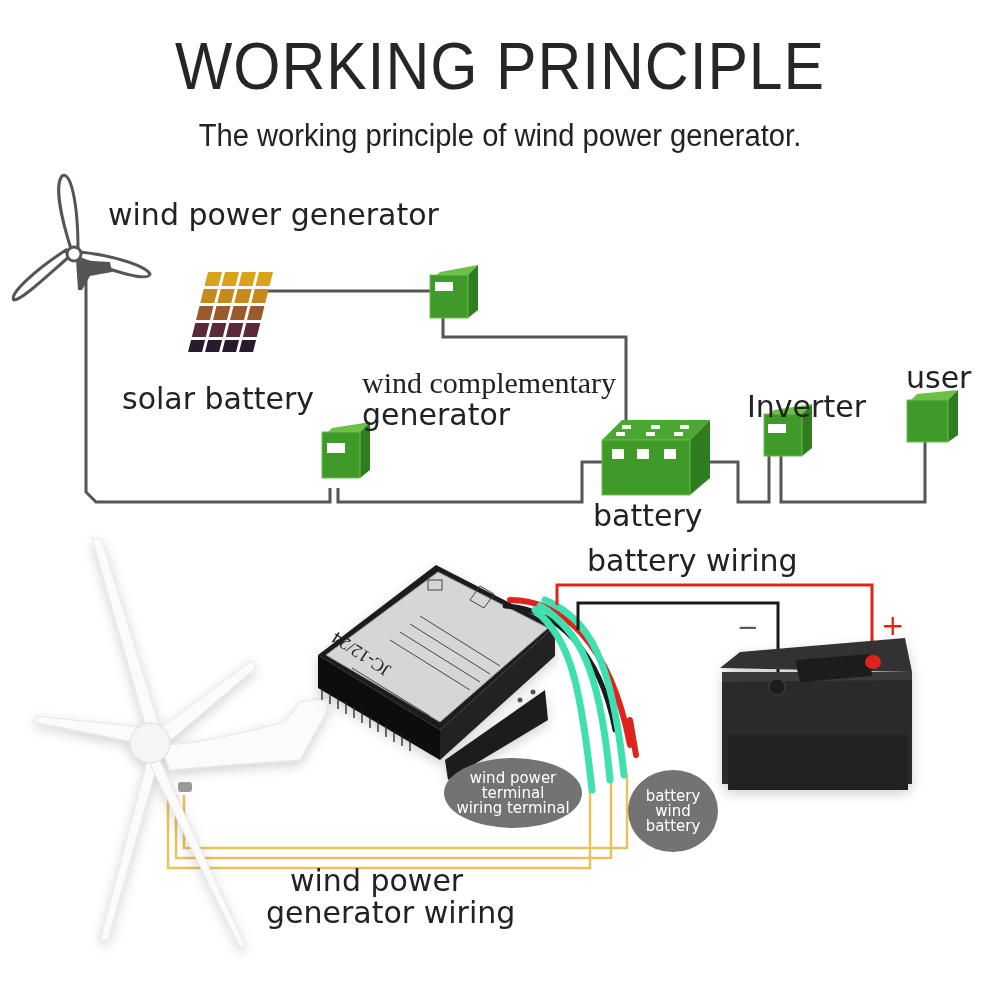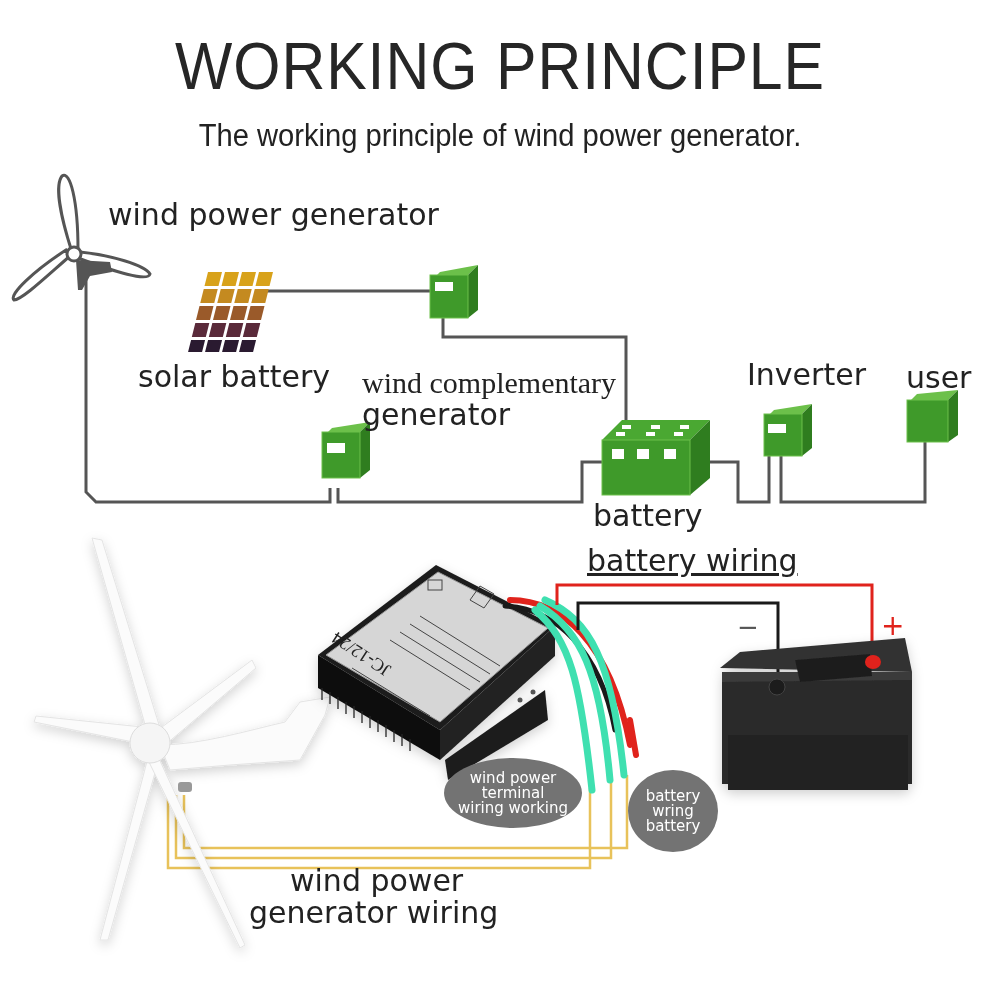--- a/index.html
+++ b/index.html
@@ -108,25 +108,25 @@
   </g>
 
   <g>
     <polygon points="907,404 917,394 958,390 948,400" fill="#6cc04a"></polygon>
     <polygon points="948,400 958,390 958,435 948,442" fill="#2f7d1f"></polygon>
     <rect x="907" y="400" width="41" height="42" fill="#3f9a2a" stroke="#6cc04a" stroke-width="1"></rect>
   </g>
 </svg>
 
 <div class="lbl" style="left:108px; top:200px;">wind power generator</div>
-<div class="lbl" style="left:122px; top:362px;margin-left:16px;">solar battery</div>
+<div class="lbl" style="left:122px; top:384px;">solar battery</div>
 <div class="lbl" style="left:362px; top:368px;font-family:Liberation Serif, serif;">wind complementary</div>
 <div class="lbl" style="left:362px; top:400px;">generator</div>
 <div class="lbl" style="left:593px; top:501px;">battery</div>
-<div class="lbl" style="left:747px; top:360px;">Inverter</div>
+<div class="lbl" style="left:747px; top:392px;">Inverter</div>
 <div class="lbl" style="left:906px; top:363px;">user</div>
 
 <svg width="1000" height="1000">
   <defs>
     <filter id="soft" x="-20%" y="-20%" width="140%" height="140%">
       <feDropShadow dx="0" dy="4" stdDeviation="6" flood-color="#000" flood-opacity="0.18"></feDropShadow>
     </filter>
   </defs>
 
   <g stroke="#e8c25a" stroke-width="2.5" fill="none">
@@ -186,33 +186,33 @@
     <polygon points="720,668 740,652 905,638 912,672" fill="#333"></polygon>
     <rect x="722" y="672" width="190" height="112" fill="#2a2a2a"></rect>
     <polygon points="722,672 912,672 912,680 722,682" fill="#3a3a3a"></polygon>
     <rect x="728" y="735" width="180" height="55" fill="#222"></rect>
     <polygon points="795,660 870,654 872,676 800,682" fill="#1f1f1f"></polygon>
     <circle cx="777" cy="687" r="8" fill="#1a1a1a" stroke="#444"></circle>
     <ellipse cx="873" cy="662" rx="8" ry="7" fill="#e0231c"></ellipse>
   </g>
 </svg>
 
-<div class="lbl" style="left:587px; top:546px;text-decoration:underline;">battery wiring</div>
+<div class="lbl" style="left:587px; top:546px;">battery wiring</div>
 <div class="lbl" style="left:737px; top:614px; font-size:26px; color:#555;">−</div>
 <div class="lbl" style="left:881px; top:612px; font-size:28px; color:#e0231c;">+</div>
 
 <div class="bubble" style="left:444px; top:758px; width:138px; height:70px;">
   <div>
     <div>wind power</div>
     <div>terminal</div>
-    <div>wiring working</div>
+    <div>wiring terminal</div>
   </div>
 </div>
 <div class="bubble" style="left:628px; top:770px; width:90px; height:82px;">
   <div>
     <div>battery</div>
-    <div>wring</div>
+    <div>wind</div>
     <div>battery</div>
   </div>
 </div>
 
 <div class="lbl" style="left:290px; top:866px;">wind power</div>
-<div class="lbl" style="left:249px; top:898px;">generator wiring</div>
+<div class="lbl" style="left:266px; top:898px;">generator wiring</div>
 
 </body></html>

